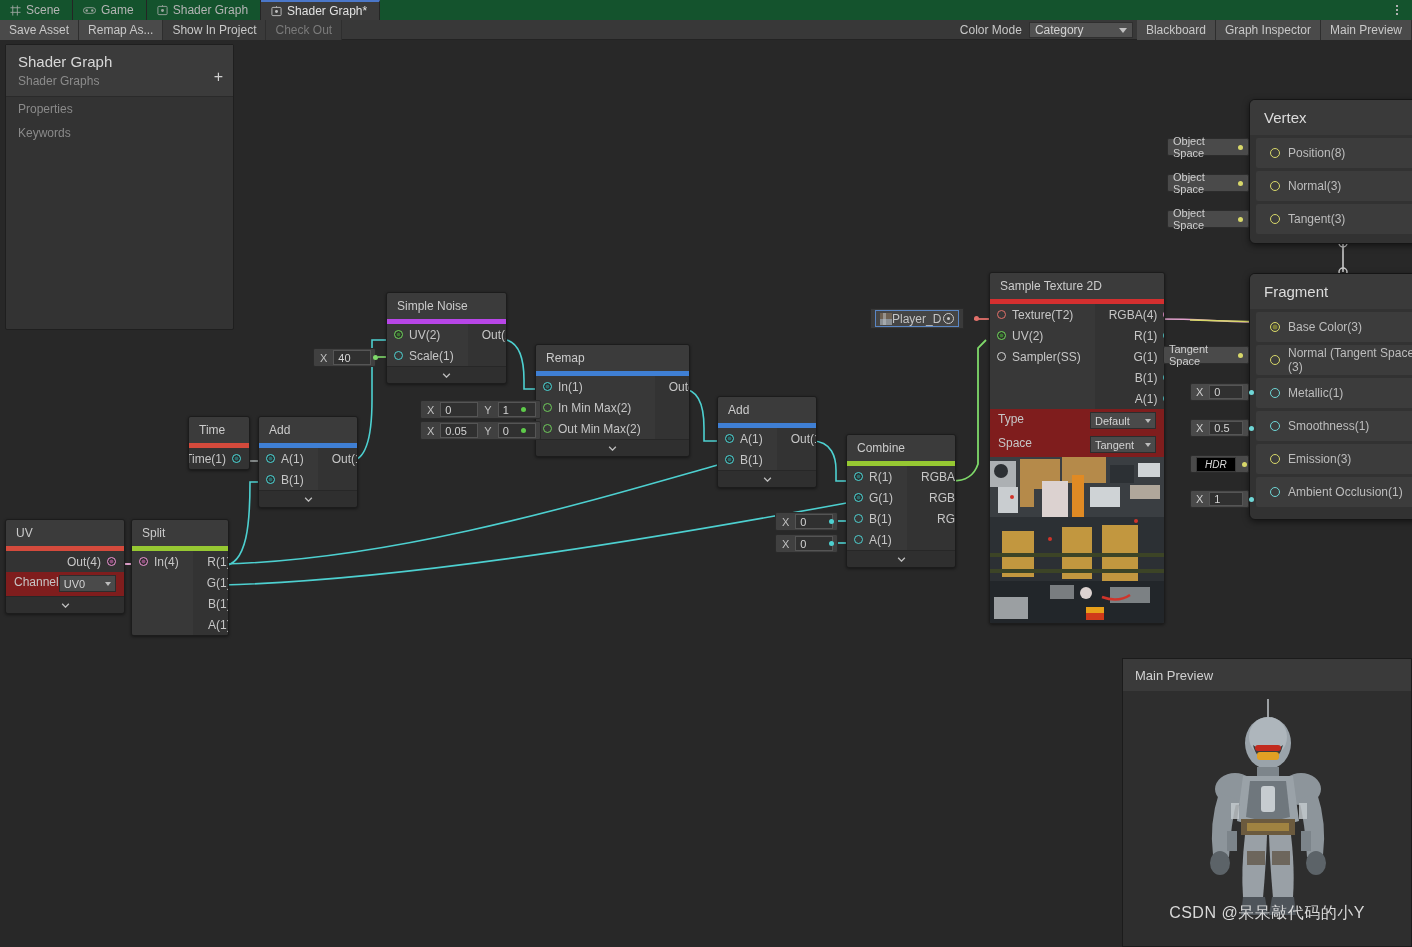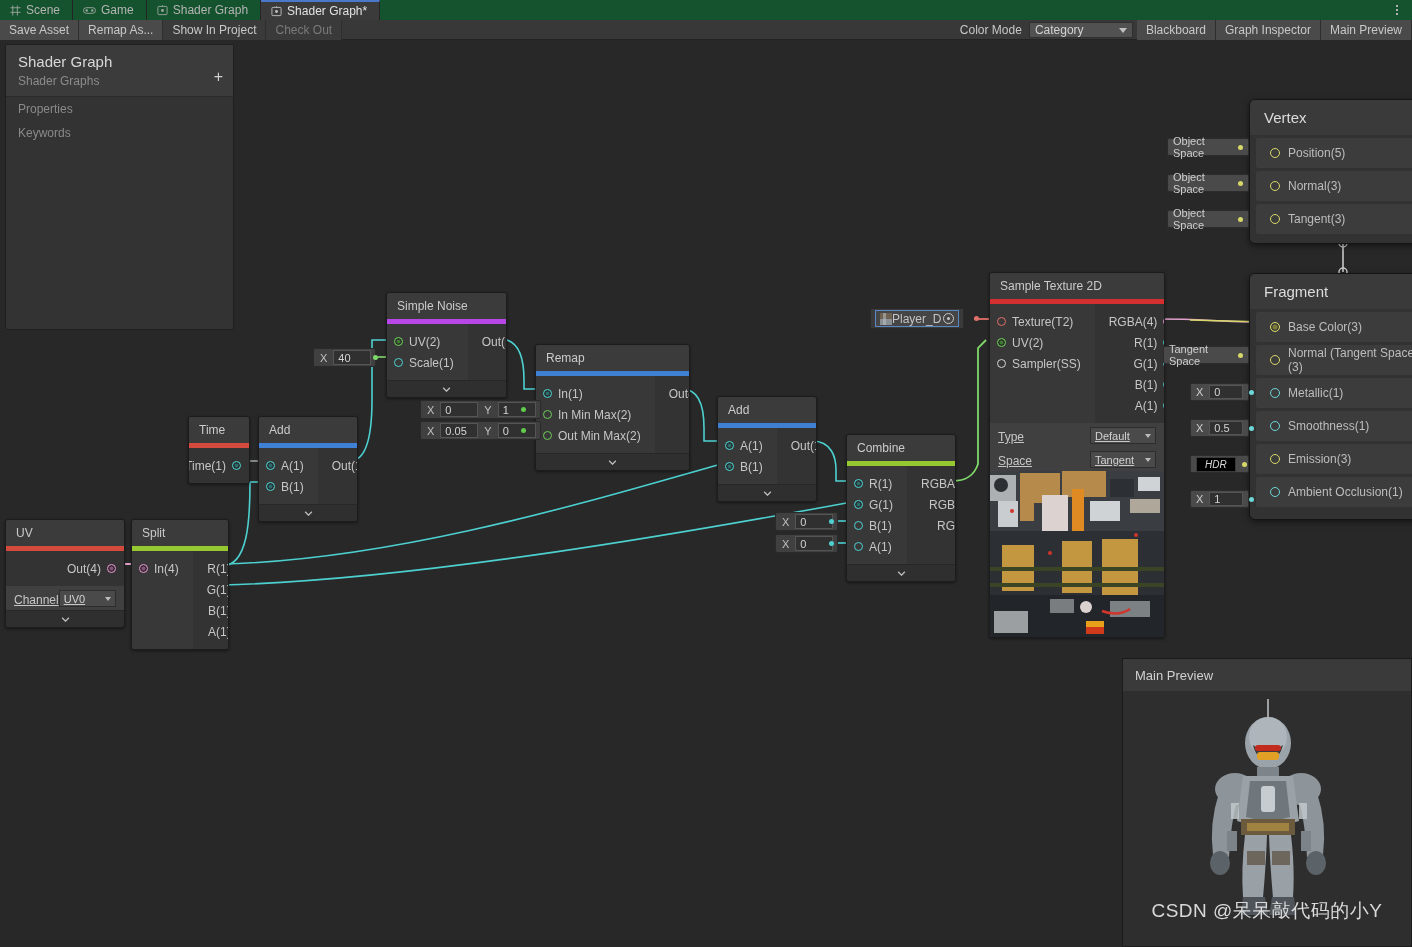--- a/index.html
+++ b/index.html
@@ -76,21 +76,21 @@
     border: 1px solid #1c1c1c; border-radius: 3px;
     box-shadow: 0 1px 3px rgba(0,0,0,.45);
     overflow: hidden;
   }
   .node-title {
     background: #3b3b3b; color: #cbcbcb;
     font-size: 12px; padding: 6px 10px 6px 10px;
   }
   .accent { height: 5px; width: 100%; }
   .node-body { display: flex; background: #333333; }
-  .ports-in, .ports-out { display: flex; flex-direction: column; padding: 7px 0; }
+  .ports-in, .ports-out { display: flex; flex-direction: column; padding: 0 0; }
   .ports-in { background: #383838; }
   .ports-out { background: #333333; margin-left: auto; }
   .port {
     display: flex; align-items: center; gap: 6px;
     height: 21px; font-size: 12px; color: #c6c6c6; white-space: nowrap;
   }
   .port.in { padding-left: 7px; padding-right: 14px; }
   .port.out { padding-right: 8px; padding-left: 14px; justify-content: flex-end; }
   .dot {
     width: 9px; height: 9px; border-radius: 50%;
@@ -118,24 +118,23 @@
   }
   .valbox .lbl { color: #c0c0c0; padding: 0 2px; font-size: 11px; }
   .valbox .fld {
     background: #303030; border: 1px solid #555; height: 15px; min-width: 38px;
     display: flex; align-items: center; padding: 0 4px; color: #d4d4d4; font-size: 11px;
   }
   .stubdot { position: absolute; width: 5px; height: 5px; border-radius: 50%; background: #4dd0d0; }
 
   
   .prop-row {
-    display: flex; align-items: flex-end; justify-content: space-between;
+    display: flex; align-items: flex-start; justify-content: space-between;
     padding: 3px 8px; height: 24px; font-size: 12px; color: #c6c6c6;
-    background: #404040;
-    text-decoration: underline;
+    background: #7f1d1d;
   }
   .prop-dd {
     display: flex; align-items: center; justify-content: space-between;
     width: 66px; height: 17px; background: #4a4a4a; border: 1px solid #2d2d2d;
     padding: 0 4px; font-size: 11px; color: #d2d2d2;
   }
   .prop-dd .caret { border-top-color: #bdbdbd; border-left-width:3px; border-right-width:3px; border-top-width:4px; }
 
   
   .tex-preview { width: 100%; height: 166px; background: #3a3a3a; position: relative; overflow: hidden; }
@@ -173,21 +172,21 @@
 
   
   .mainpreview {
     position: absolute; left: 1122px; top: 658px; width: 290px; height: 289px;
     background: #2e2e2e; border: 1px solid #1b1b1b;
   }
   .mp-head { height: 32px; background: #3a3a3a; display: flex; align-items: center; padding: 0 12px; font-size: 13px; color: #d0d0d0; }
   .mp-body { position: absolute; left: 0; top: 32px; right: 0; bottom: 0; background: #2e2e2e; overflow: hidden; }
   .watermark {
     position: absolute; left: 0; right: 0; bottom: 22px; text-align: center;
-    font-size: 19px; color: #d9d9d9; letter-spacing: .5px; margin-top: 10px;
+    font-size: 16px; color: #d9d9d9; letter-spacing: .5px; margin-top: 10px;
   }
 
   
   .texfield {
     position: absolute; display: flex; align-items: center;
     background: #3a3a3a; border: 1px solid #2a2a2a; height: 21px; padding: 2px 4px; gap: 4px;
   }
   .texfield .inner {
     display: flex; align-items: center; gap: 0; border: 1px solid #5a86c4;
     background: #454545; height: 17px; padding: 0 4px; min-width: 84px; justify-content: space-between;
@@ -685,21 +684,21 @@
     <span style="flex:1">Player_D</span>
     <span class="objsel"></span>
   </div>
 </div>
 <span class="stubdot" style="left:974px; top:316px; background:#e2706a;"></span>
 
 <div class="master" style="left:1249px; top:99px; width:180px; height:145px;">
   <div class="master-title">Vertex</div>
   <div class="m-port">
     <span class="m-dot"></span>
-    <span>Position(5)</span>
+    <span>Position(8)</span>
   </div>
   <div class="m-port">
     <span class="m-dot"></span>
     <span>Normal(3)</span>
   </div>
   <div class="m-port">
     <span class="m-dot"></span>
     <span>Tangent(3)</span>
   </div>
 </div>

